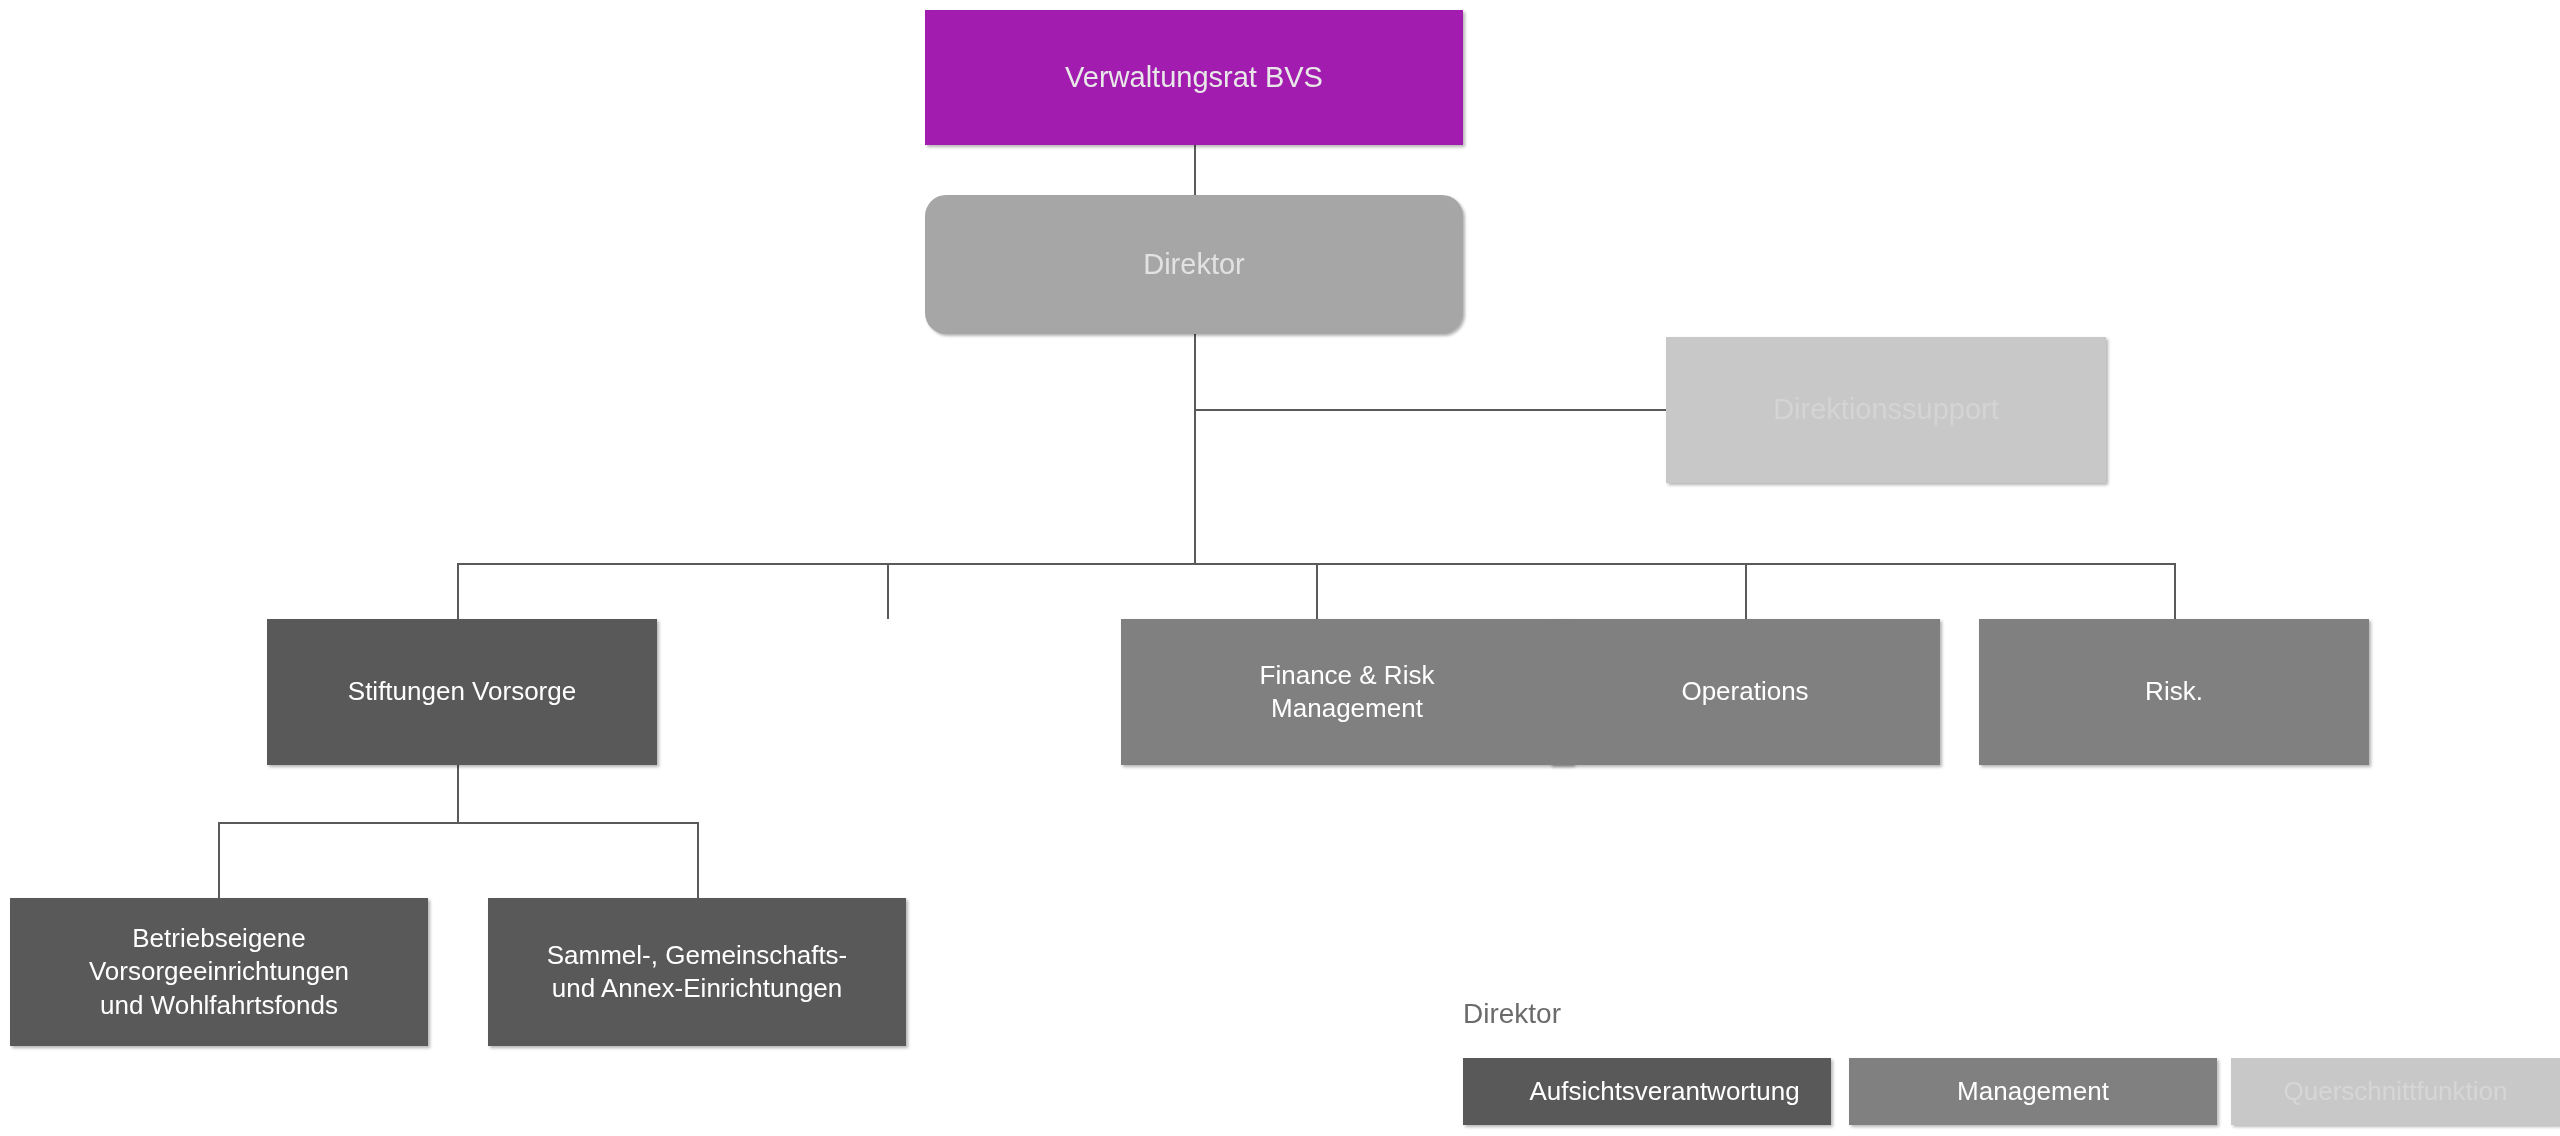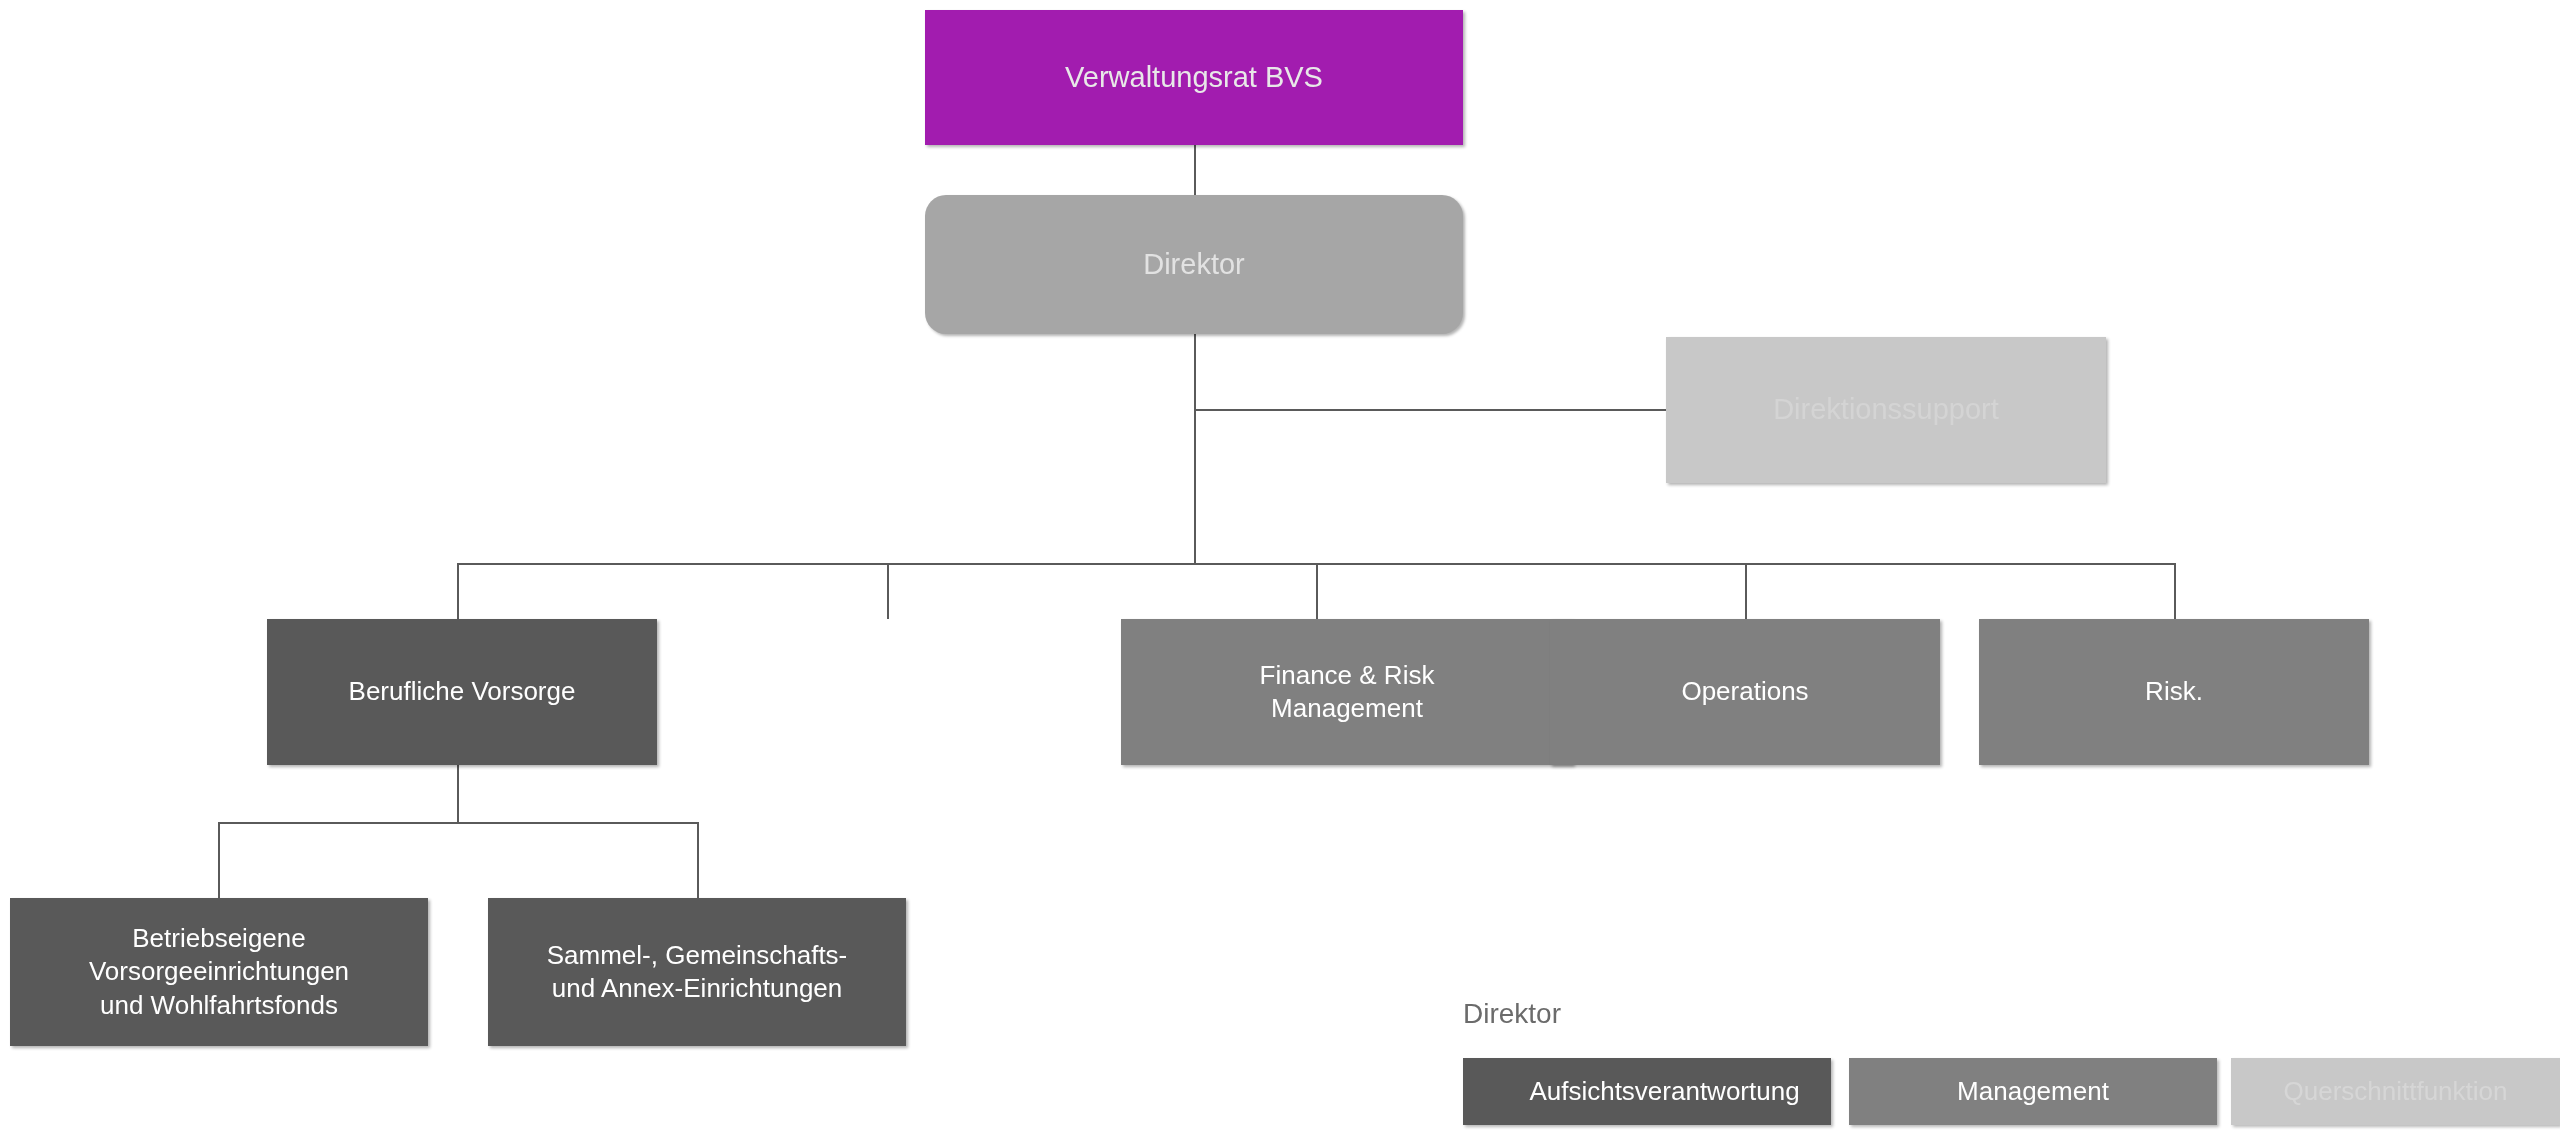--- a/index.html
+++ b/index.html
@@ -97,21 +97,21 @@
 
   <div class="node lvl-dir" style="left:925px; top:195px; width:538px; height:139px; font-size:29px;">
     <span class="node-label">Direktor</span>
   </div>
 
   <div class="node lvl-stab" style="left:1666px; top:337px; width:440px; height:146px; font-size:29px;">
     <span class="node-label">Direktionssupport</span>
   </div>
 
   <div class="node lvl-aufsicht" style="left:267px; top:619px; width:390px; height:146px; font-size:26px;">
-    <span class="node-label">Berufliche Vorsorge</span>
+    <span class="node-label">Stiftungen Vorsorge</span>
   </div>
 
 
   <div class="node lvl-fach" style="left:1121px; top:619px; width:452px; height:146px; font-size:26px;">
     <span class="node-label">Finance &amp; Risk
 Management</span>
   </div>
 
   <div class="node lvl-fach" style="left:1550px; top:619px; width:390px; height:146px; font-size:26px;">
     <span class="node-label">Operations</span>

